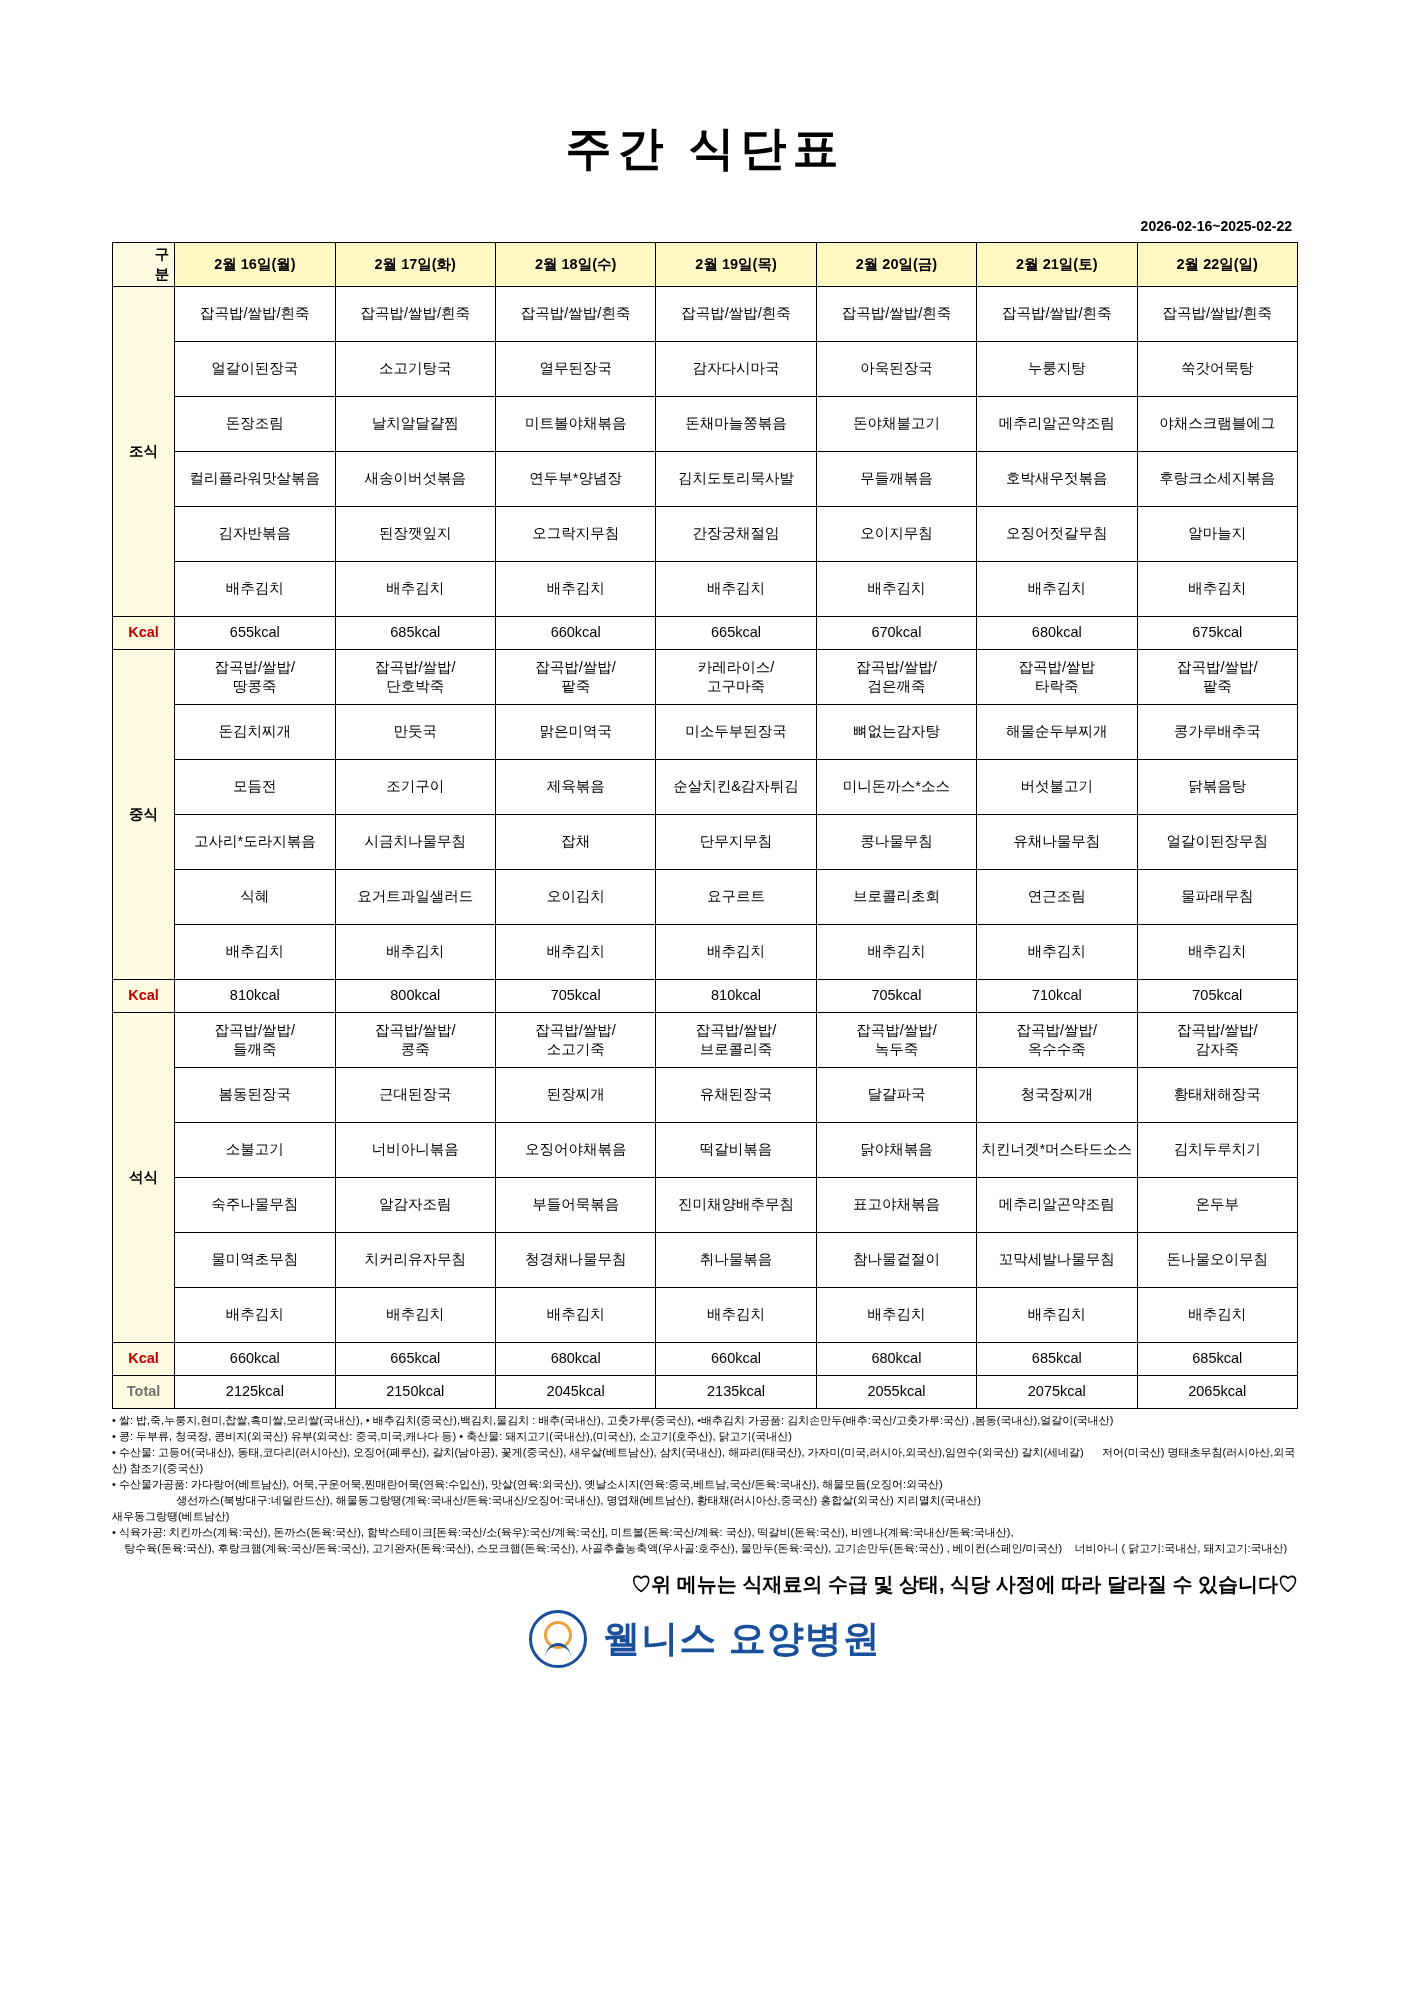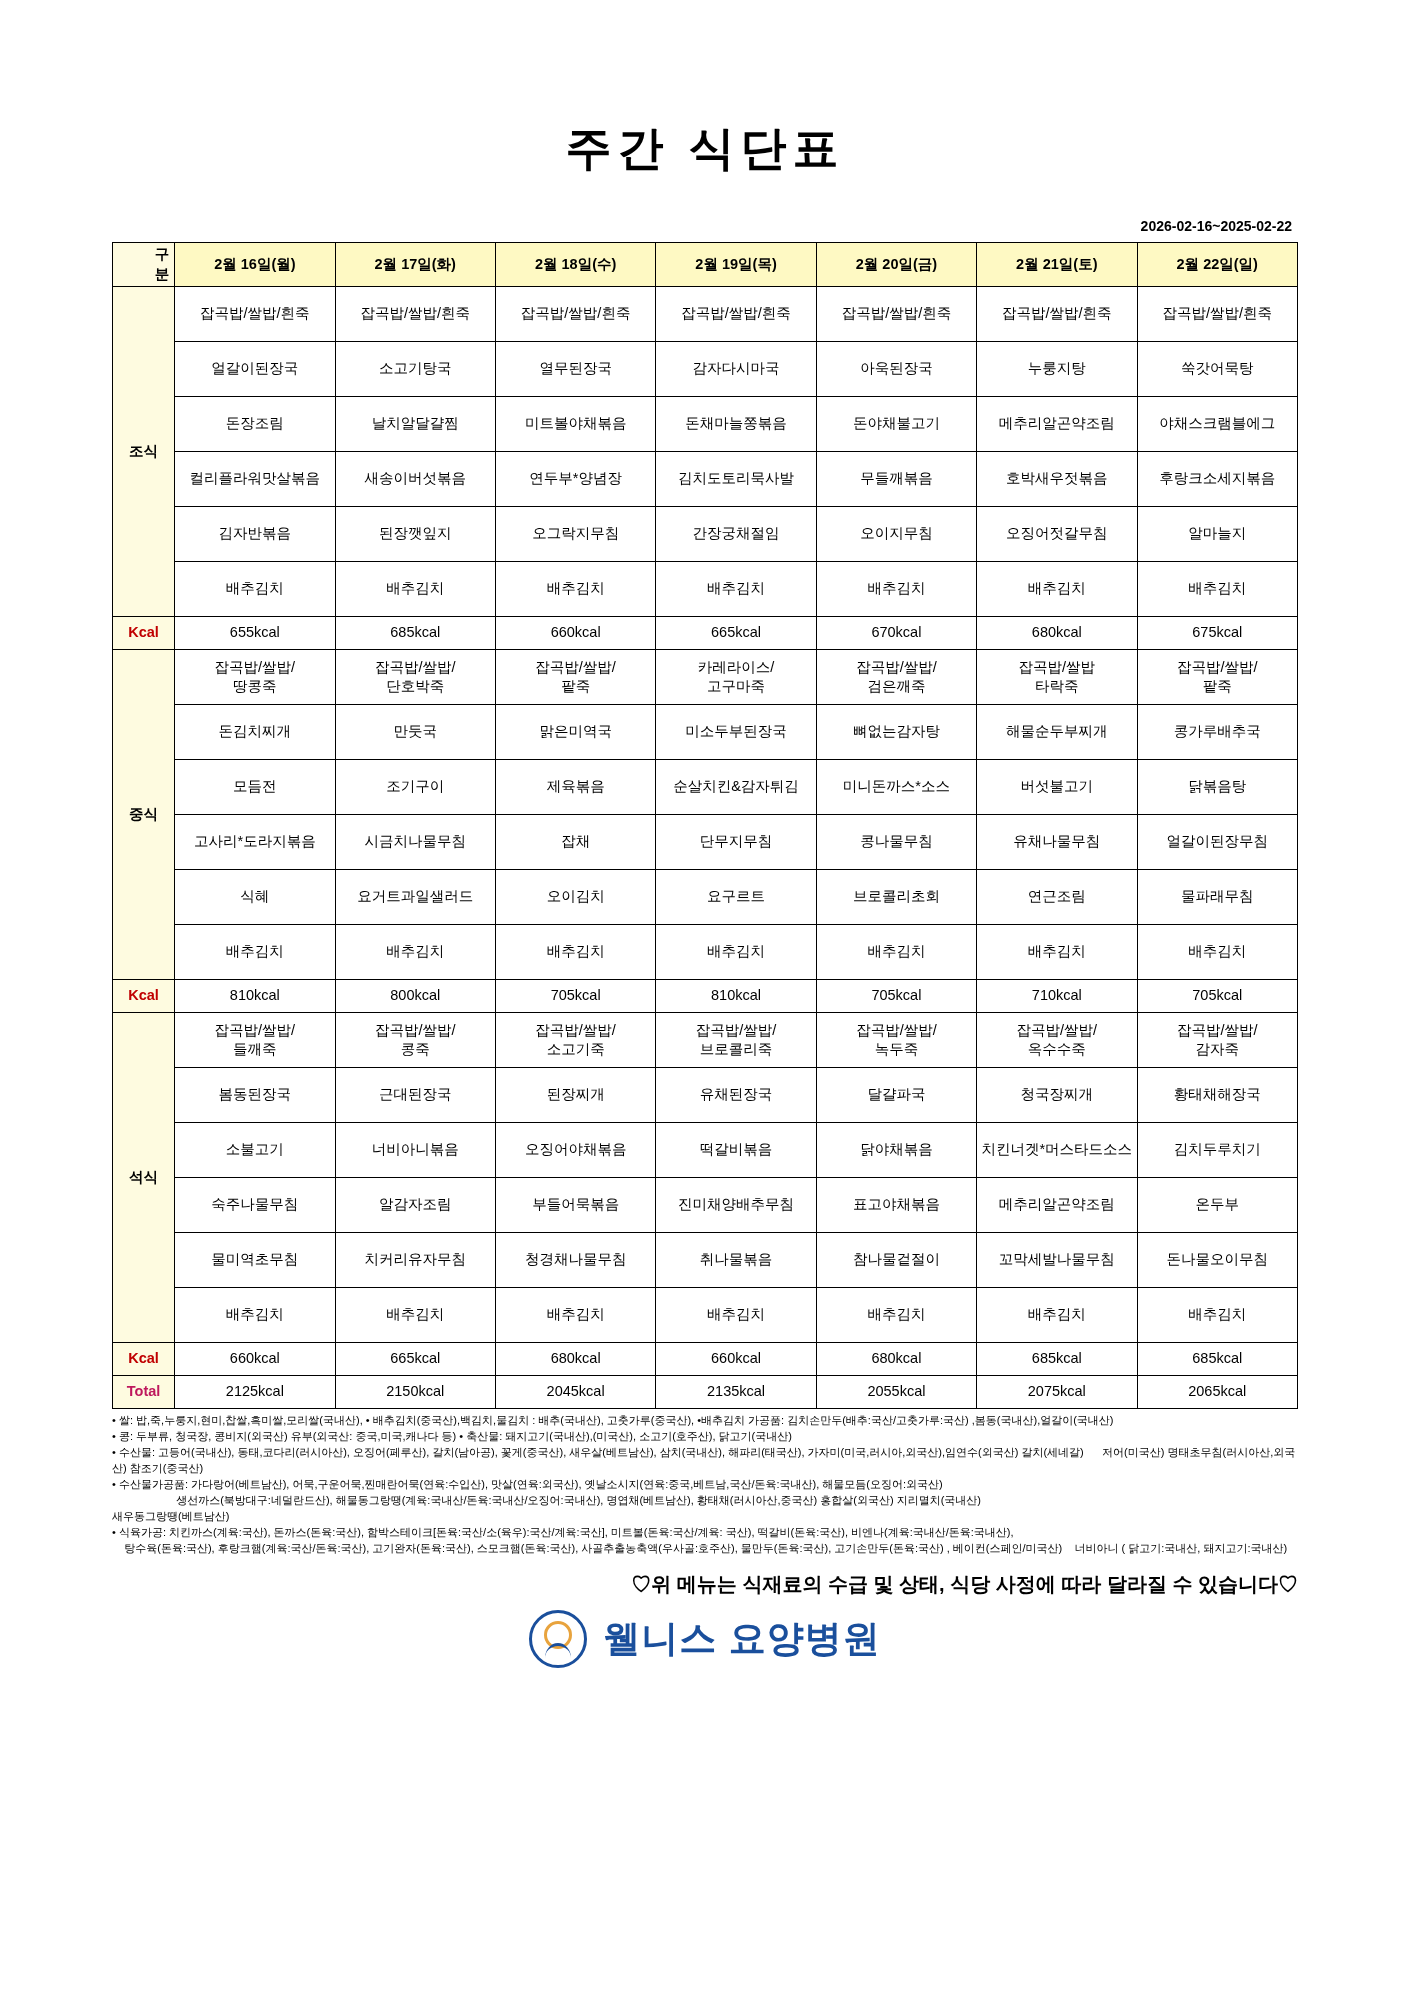--- a/index.html
+++ b/index.html
@@ -70,21 +70,21 @@
     font-weight: bold;
     color: #c00000;
     font-size: 15px;
   }
   .kcalRow td { height: 28px; font-size: 14.5px; margin-top: 28px; }
   .dish { height: 50px; }
   .rice { white-space: pre-line; line-height: 1.3; }
   .totalLabel {
     background: #fefbe0;
     font-weight: bold;
-    color: #be185d;
+    color: #737373;
     font-size: 15px;
   }
   .footnotes {
     width: 1186px;
     font-size: 11px;
     line-height: 1.45;
     padding-top: 4px;
     white-space: pre-wrap;
     word-break: break-all;
   }

